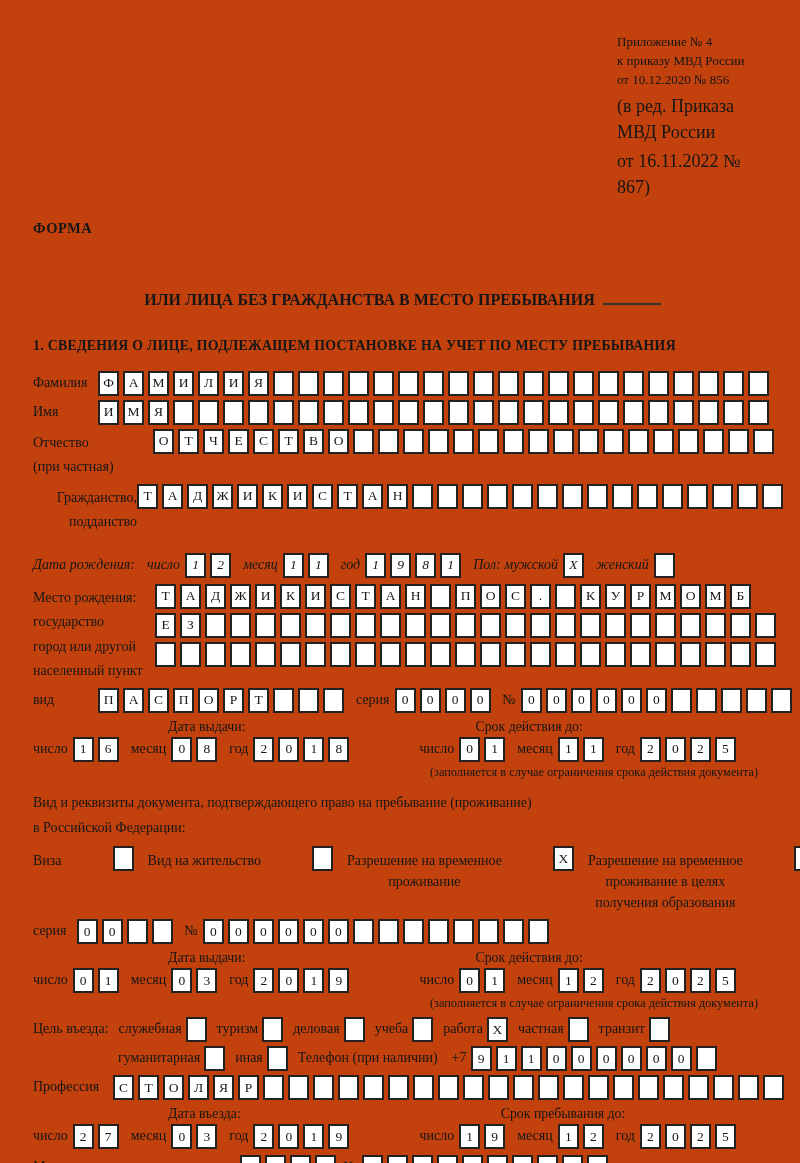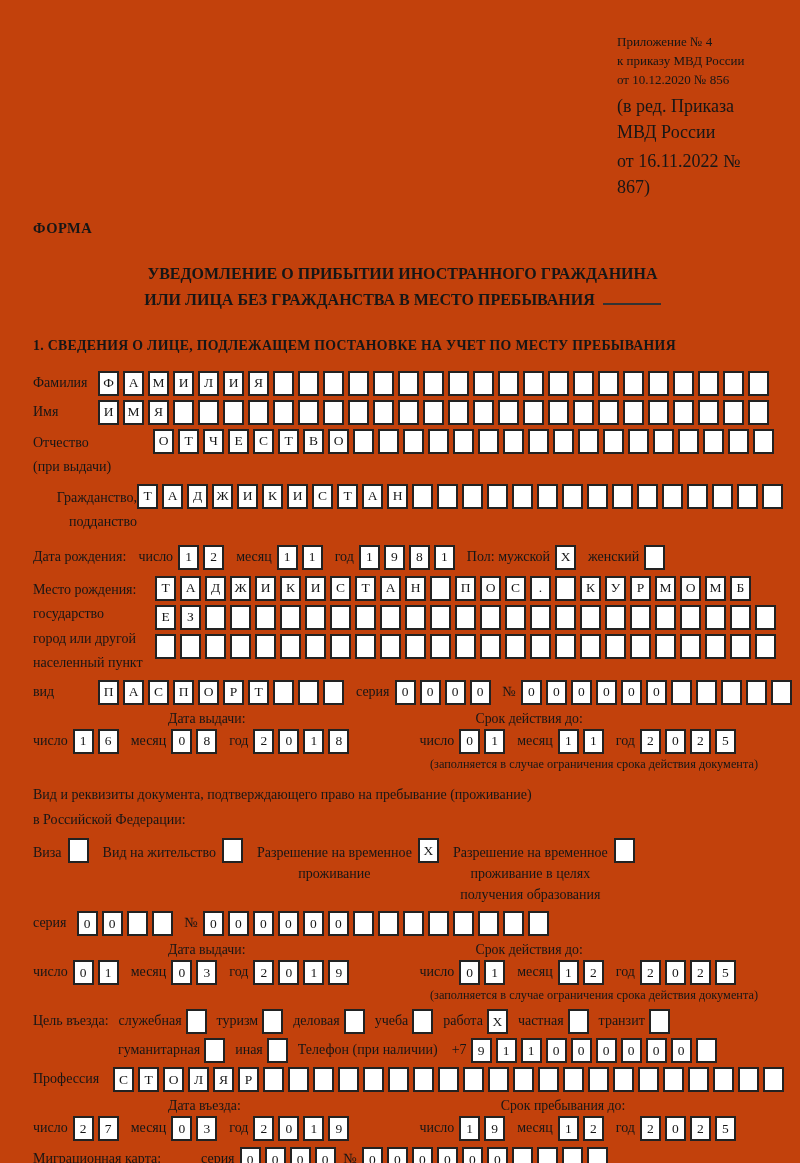--- a/index.html
+++ b/index.html
@@ -27,46 +27,46 @@
     font-size:13.5px;background:#fff;
   }
   .stackcells{display:flex;flex-direction:column;gap:4px;}
   .dlabel{padding-top:4px;margin:0 5px 0 12px;flex:none;}
   .dlabel.first{margin-left:0;}
   .docheading{text-align:center;font-weight:bold;font-size:13.8px;margin:6px 0 5px 0;}
   .dateheads{display:flex;font-size:13.8px;margin-top:6px;}
   .daterow{display:flex;align-items:flex-start;margin-top:2px;}
   .note{font-size:12.3px;text-align:right;padding-right:14px;margin-top:3px;}
   .intro{margin-top:10px;line-height:1.8;}
-  .opt{display:flex;align-items:flex-start;flex:none;}
+  .opt{display:flex;align-items:flex-start;flex:none;gap:45px;}
   .optlabel{text-align:center;line-height:1.5;padding-top:4px;}
   .optbox{margin-left:6px;}
   .purpose .dlabel{margin:0 4px 0 10px;}
   .g2{margin-left:70px;}
   .ml18{margin-left:18px;}
-  .mt10{margin-top:10px;}
+  .mt10{margin-top:18px;font-style:italic;}
   .mt6{margin-top:6px;}
 </style>
 </head>
 <body>
 
 <div class="page">
 
   <div class="annex">
     <div>Приложение № 4</div>
     <div>к приказу МВД России</div>
     <div>от 10.12.2020 № 856</div>
     <div class="ed">(в ред. Приказа МВД России</div>
     <div class="ed">от 16.11.2022 № 867)</div>
   </div>
 
   <div class="forma">ФОРМА</div>
 
   <div class="title">
-    <span>УВЕДОМЛЕНИЕ О ПРИБЫТИИ ИНОСТРАННОГО ГРАЖДАНИНА</span><br>
+    <br>
     <span>ИЛИ ЛИЦА БЕЗ ГРАЖДАНСТВА В МЕСТО ПРЕБЫВАНИЯ</span><span class="blank-line"></span>
   </div>
 
   <div class="section">1. СВЕДЕНИЯ О ЛИЦЕ, ПОДЛЕЖАЩЕМ ПОСТАНОВКЕ НА УЧЕТ ПО МЕСТУ ПРЕБЫВАНИЯ</div>
 
   <div class="body">
 
     <div class="row">
       <span class="flabel w65">Фамилия</span>
       <span class="cells">
@@ -129,21 +129,21 @@
           <span class="cell"></span>
           <span class="cell"></span>
           <span class="cell"></span>
           <span class="cell"></span>
         </span>
     </div>
 
     <div class="row">
       <span class="flabel w120 stack">
         <span>Отчество</span>
-        <span>(при выдачи)</span>
+        <span>(при частная)</span>
       </span>
       <span class="cells">
           <span class="cell">О</span>
           <span class="cell">Т</span>
           <span class="cell">Ч</span>
           <span class="cell">Е</span>
           <span class="cell">С</span>
           <span class="cell">Т</span>
           <span class="cell">В</span>
           <span class="cell">О</span>

